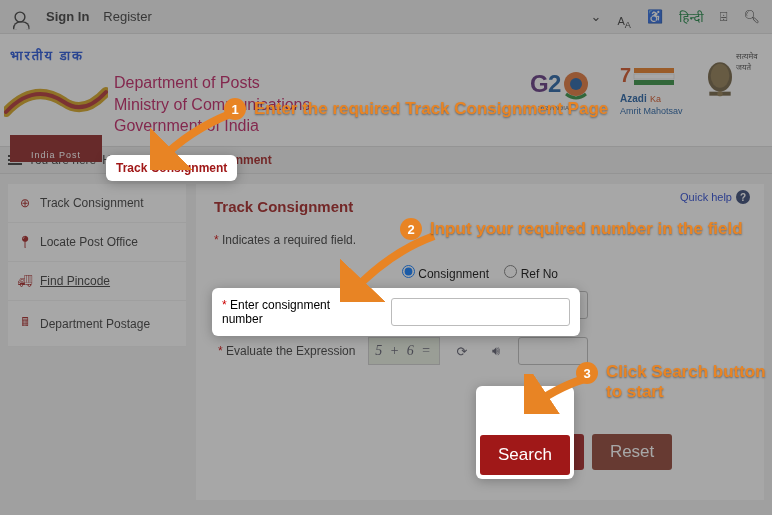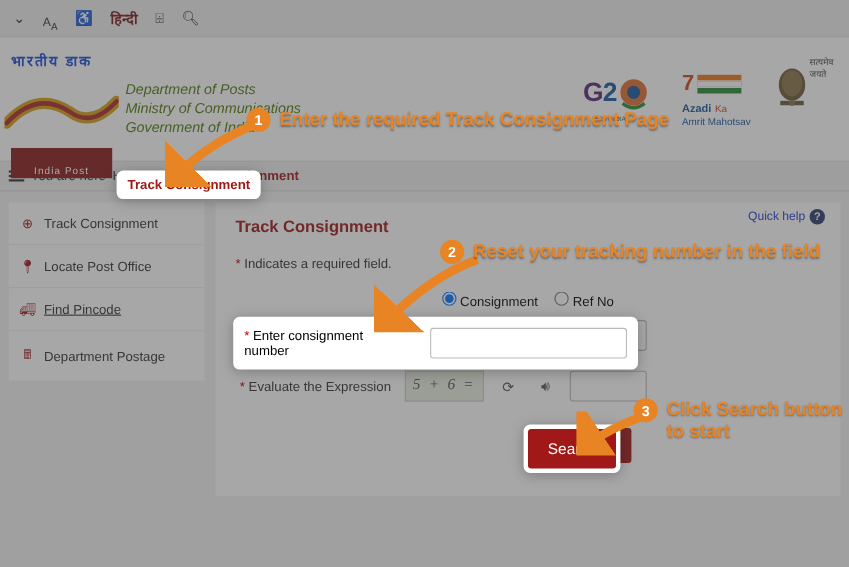--- a/index.html
+++ b/index.html
@@ -9,21 +9,21 @@
   .topbar { height: 34px; background: #eee; border-bottom: 1px solid #ddd; display: flex; align-items: center; padding: 0 12px; justify-content: space-between; }
   .topleft { display: flex; align-items: center; gap: 14px; }
   .user-ico { width: 16px; height: 16px; border: 2px solid #333; border-radius: 50%; position: relative; display:inline-block;}
   .user-ico::after { content:''; position:absolute; width:20px; height:10px; border:2px solid #333; border-bottom:none; border-radius:10px 10px 0 0; left:-4px; top:12px;}
   .topright { display: flex; align-items: center; gap: 16px; color:#333; }
   .header { background: #fff; padding: 8px 10px 0; display: flex; align-items: flex-start; gap: 12px; position: relative; height: 112px;}
   .logo { width: 92px; height: 98px; background: linear-gradient(#fff 0 72%, #8a1d1d 72%); position: relative; }
   .logo-wave { position:absolute; top:8px; left:-6px; width:104px; height:56px; }
   .logo-caption { position:absolute; bottom:2px; left:0; right:0; text-align:center; color:#fff; font-size:9px; letter-spacing:1px;}
   .logo-hindi { color:#1d4ed8; font-size:13px; font-weight:bold; letter-spacing:2px; padding-top:4px;}
-  .dept { padding-top: 30px; font-size: 13px; line-height: 1.35; color:#4d7c0f;font-style:italic;}
+  .dept { padding-top: 30px; font-size: 16px; line-height: 1.35; color:#be185d;}
   .right-logos { position:absolute; right:10px; top:14px; display:flex; align-items:center; gap:18px;}
   .g20 { width:70px; height:60px; }
   .azadi { width:70px; height:60px; }
   .emblem { width:58px; height:88px; display:flex; flex-direction:row; align-items:flex-start; }
   .emblem-txt { font-size:8px; color:#444; margin-top:2px;}
   .breadcrumb { background:#eee; border-top:1px solid #ddd; border-bottom:1px solid #ddd; padding:6px 8px; display:flex; align-items:center; gap:6px; font-size:12px; color:#333;}
   .hamb { display:inline-block; width:14px;}
   .hamb span{ display:block; height:2px; background:#333; margin:2px 0;}
   .bc-active { color:#a01818; font-weight:bold; }
   .content { display:flex; gap:10px; padding:10px 8px 0; align-items:flex-start;}
@@ -42,21 +42,21 @@
   .radios { text-align:center; margin-bottom:10px; font-size:12px;}
   .radios label { margin:0 6px;}
   .field-row { display:flex; align-items:center; gap:20px; margin-bottom:18px; padding-left:4px;}
   .field-label { width:140px; font-size:12px; color:#333;}
   .txt { width:210px; height:28px; border:1px solid #bbb; border-radius:3px; padding:0 6px;}
   .captcha-row { display:flex; align-items:center; gap:10px; padding-left:4px;}
   .cap-img { width:72px; height:28px; background:#e8efe0; border:1px solid #ccc; color:#556; font-style:italic; font-family:serif; display:flex; align-items:center; justify-content:center; font-size:14px; letter-spacing:2px;}
   .cap-ico { width:24px; height:24px; display:flex; align-items:center; justify-content:center; color:#556;}
   .cap-ans { width:70px; height:28px; border:1px solid #bbb; border-radius:3px; }
   .btns { display:flex; gap:8px; margin-top:24px; padding-left:280px;}
-  .btn { padding:8px 18px; border-radius:3px; color:#fff; border:none; font-size:14px;}
+  .btn { padding:8px 18px; border-radius:3px; color:#fff; border:none; font-size:17px;margin-top:45px;}
   .btn-search { background:#a01818;}
   .btn-reset { background:#8a3a2a;}
   
   
   .hi { position:absolute; background:#fff; border-radius:6px; box-shadow:0 2px 12px rgba(0,0,0,0.25); z-index:60; }
   .hi1 { left:106px; top:155px; padding:6px 10px; font-size:12px; }
   .hi1 .bc-active{ color:#a01818; font-weight:bold;}
   .hi2 { left:212px; top:288px; width:368px; height:48px; display:flex; align-items:center; padding:0 10px; gap:18px;}
   .hi2 input { flex:1; height:28px; border:1px solid #bbb; border-radius:3px;}
   .hi3 { left:476px; top:386px; padding:4px; }
@@ -73,25 +73,30 @@
   
   
   .arrow { position:absolute; z-index:65; }
   .arrow svg { display:block; }
 </style>
 </head>
 <body>
 
 <div class="base">
   <div class="topbar">
+    <div class="topleft">
+      <span class="user-ico" style="transform:scale(0.7); margin-right:4px;"></span>
+      <a style="color:#333; font-weight:bold; text-decoration:none;">Sign In</a>
+      <a style="color:#333; text-decoration:none;">Register</a>
+    </div>
     <div class="topright">
       <span>⌄</span>
       <span style="font-size:11px;margin-top:12px;">A<sub>A</sub></span>
       <span>♿</span>
-      <a style="color:#7f1d1d; text-decoration:none; font-weight:bold;">हिन्दी</a>
+      <a style="color:#15803d; text-decoration:none; font-weight:normal;">हिन्दी</a>
       <span>⌹</span>
       <span>🔍︎</span>
     </div>
   </div>
 
   <div class="header">
     <div style="display:flex; flex-direction:column;">
       <div class="logo-hindi">भारतीय डाक</div>
       <div class="logo">
         <svg class="logo-wave" viewBox="0 0 104 56">
@@ -189,20 +194,21 @@
       </div>
       <div class="captcha-row">
         <div class="field-label"><span class="ast">* </span><span>Evaluate the Expression</span></div>
         <div class="cap-img">5 + 6 =</div>
         <span class="cap-ico">⟳</span>
         <span class="cap-ico">🔊︎</span>
         <input class="cap-ans" style="">
       </div>
       <div class="btns">
         <button class="btn btn-search">Search</button>
+        <button class="btn btn-reset">Reset</button>
       </div>
     </div>
   </div>
 </div>
 
 <div class="dim-overlay"></div>
 
 <div class="hi hi1">
   <span class="bc-active">Track Consignment</span>
 </div>
@@ -244,18 +250,18 @@
       <path d="M64 4 Q 40 10 10 30" stroke="#e88424" stroke-width="8" fill="none" marker-end="url(#ah3)"></path>
     </svg>
 </div>
 
 <div class="callout c1">
   <div class="badge">1</div>
   <div class="ctxt">Enter the required Track Consignment Page</div>
 </div>
 <div class="callout c2">
   <div class="badge">2</div>
-  <div class="ctxt">Reset your tracking number in the field</div>
+  <div class="ctxt">Input your required number in the field</div>
 </div>
 <div class="callout c3">
   <div class="badge">3</div>
   <div class="ctxt">Click Search button to start</div>
 </div>
 
 </body></html>

